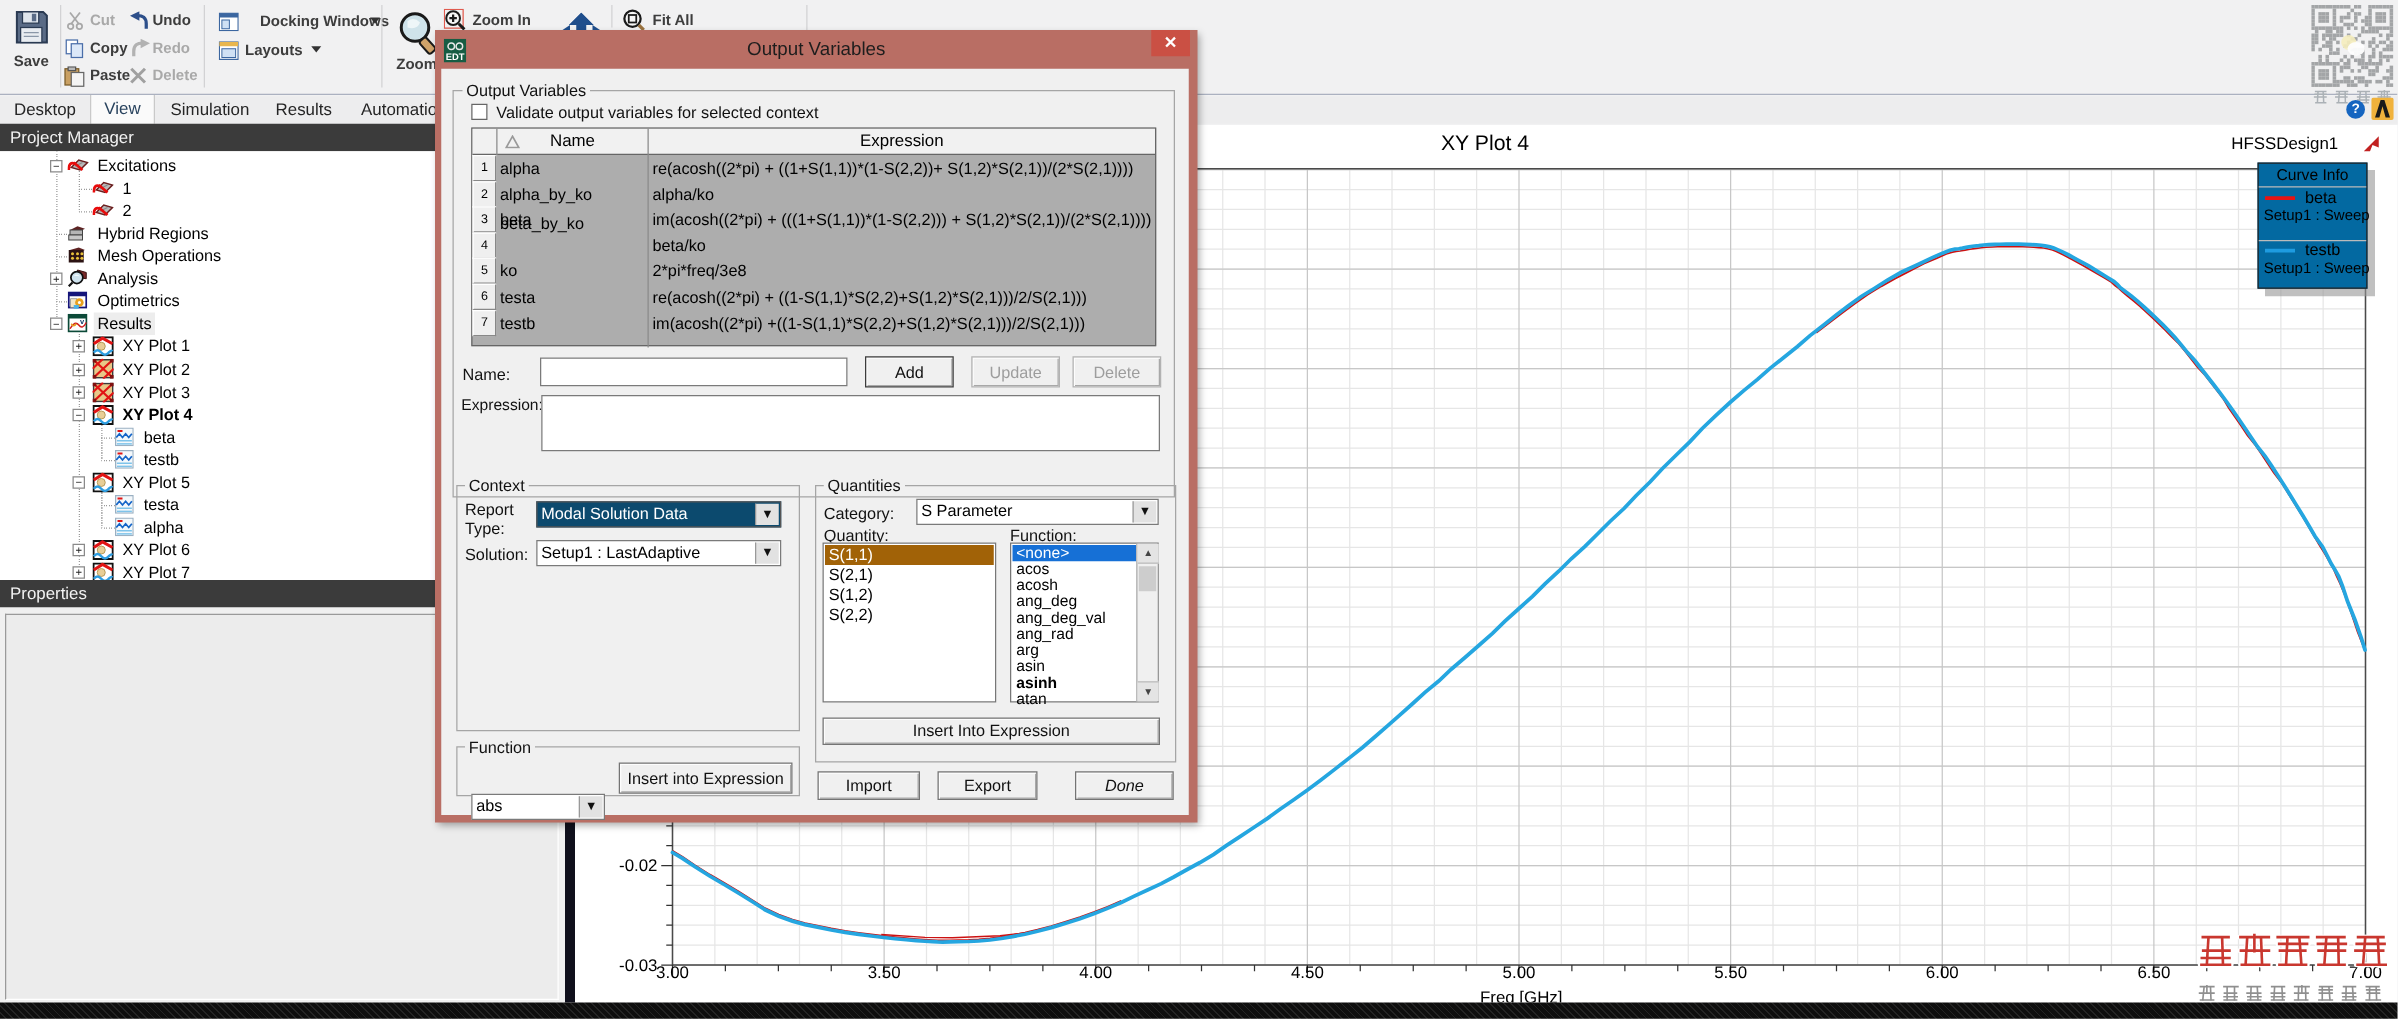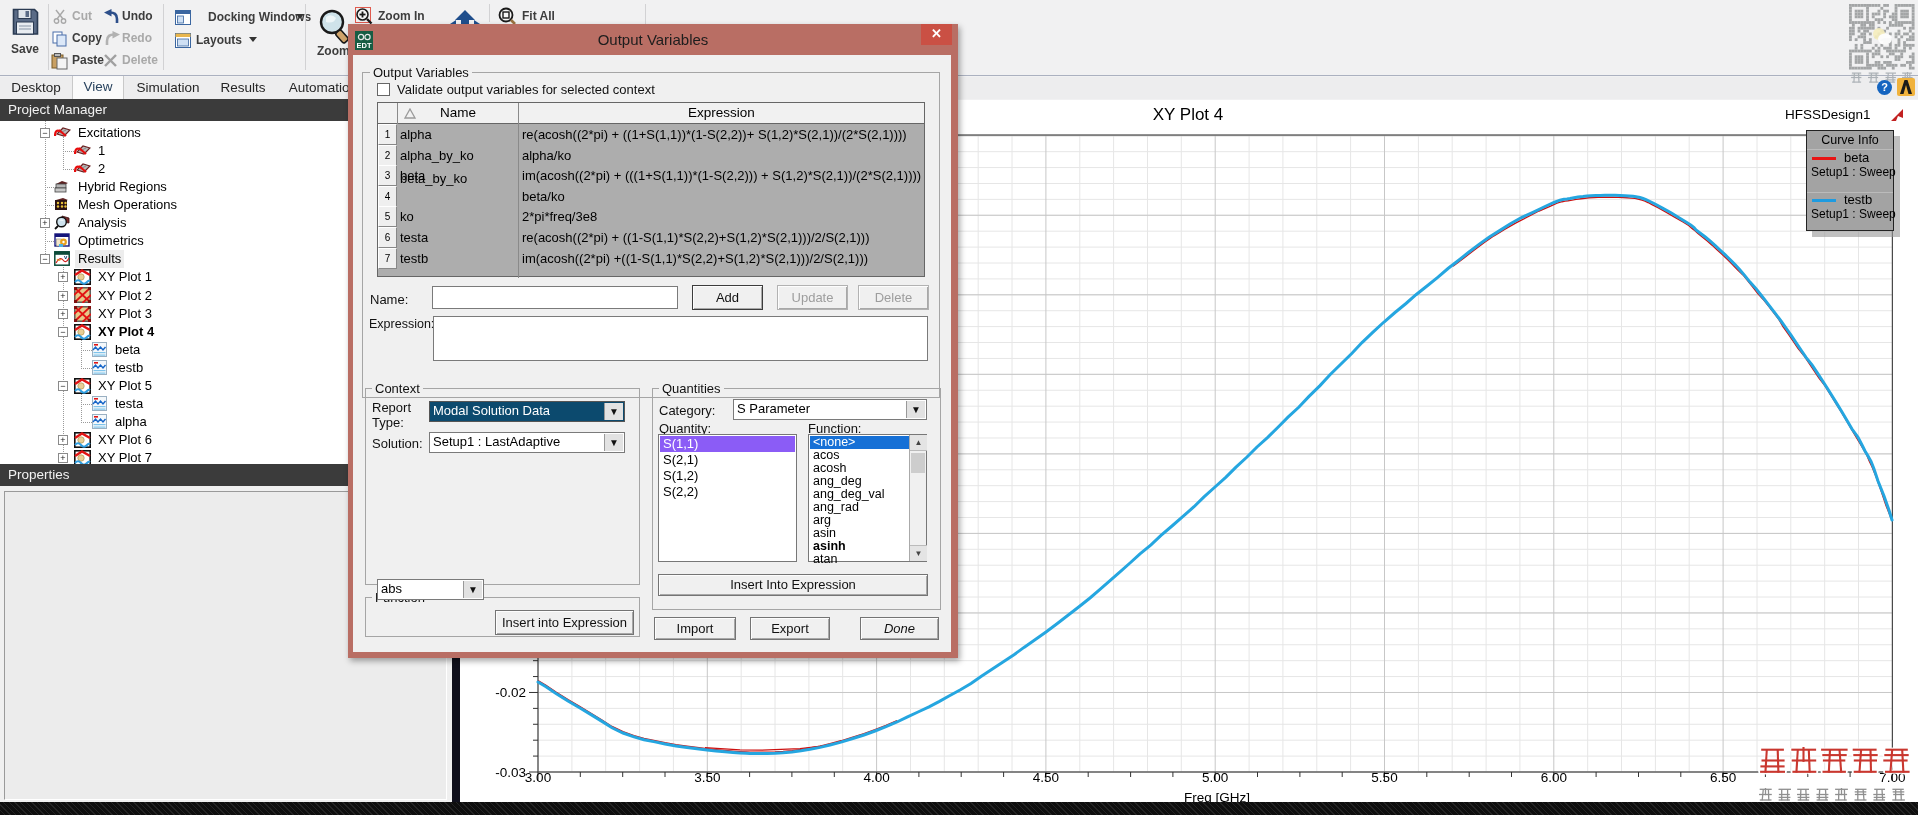--- a/index.html
+++ b/index.html
@@ -385,21 +385,21 @@
         <path d="M1453,266.2 L1464,257.9 L1474,250.2 L1484,242.8 L1494,235.8 L1505,229.1 L1516,222.9 L1528,216.7 L1539,211.0 L1550,206.3 L1557,203.2 L1562,201.7 L1565,201.1 L1568,200.8 L1572,200.1 L1576,199.4 L1581,198.7 L1585,198.2 L1589,197.8 L1594,197.6 L1598,197.4 L1603,197.3 L1607,197.3 L1613,197.3 L1618,197.4 L1623,197.6 L1627,197.8 L1631,198.1 L1635,198.4 L1638,199.0 L1642,200.0 L1645,201.1 L1648,202.5 L1652,204.6 L1658,207.7 L1666,212.2 L1675,217.3 L1683,222.0 L1689,225.7 L1692,228.4 L1695,230.7 L1698,233.4 L1702,236.8 L1707,240.8 L1712,245.1 L1717,249.7 L1722,254.3 L1727,259.1 L1732,264.0 L1737,269.2 L1743,274.9 L1748,281.0 L1753,287.3 L1758,293.8 L1764,300.2 L1769,306.5 L1774,313.0 L1779,319.6 L1783,326.5 L1788,333.6 L1793,340.9 L1798,348.3 L1804,355.7 L1809,363.1 L1814,370.6 L1819,378.1 L1825,385.9 L1830,393.8 L1835,401.8 L1840,409.9 L1845,418.1 L1850,426.7 L1855,435.2 L1860,443.3 L1864,450.2 L1867,455.5 L1869,460.4 L1872,466.8 L1876,476.4 L1881,490.4 L1886,505.4 L1891,517.9" fill="none" stroke="#cc1111" stroke-width="1.4"></path>
         <path d="M705,747.6 L740,749.9 L762,750.2 L800,748.6 L826,745.7" fill="none" stroke="#cc1111" stroke-width="1.2"></path>
         <path d="M538,682.0 L546,686.7 L556,693.4 L568,701.0 L580,708.0 L591,714.6 L602,721.4 L612,727.8 L623,733.0 L634,736.9 L644,739.7 L655,741.9 L665,744.0 L676,745.9 L687,747.5 L697,748.8 L707,750.0 L716,751.0 L725,751.8 L733,752.5 L740,753.0 L746,753.3 L750,753.5 L754,753.6 L760,753.5 L767,753.4 L775,753.2 L783,752.8 L792,752.0 L801,750.8 L810,749.3 L820,747.4 L830,745.0 L841,742.1 L852,738.8 L864,735.0 L875,731.0 L886,726.7 L897,722.0 L907,717.1 L918,712.0 L929,706.9 L939,701.6 L949,696.0 L960,690.0 L971,683.5 L981,676.5 L992,669.3 L1003,662.0 L1014,654.7 L1024,647.4 L1035,639.8 L1046,632.0 L1057,623.8 L1068,615.3 L1079,606.7 L1090,598.0 L1100,589.4 L1110,580.7 L1120,571.9 L1130,563.0 L1140,553.9 L1151,544.8 L1161,535.4 L1172,526.0 L1183,516.4 L1194,506.7 L1204,496.9 L1215,487.0 L1226,477.1 L1236,467.1 L1247,457.0 L1257,447.0 L1268,437.1 L1278,427.2 L1288,417.2 L1299,407.0 L1309,396.4 L1320,385.6 L1330,374.8 L1341,364.0 L1352,353.3 L1362,342.6 L1373,332.1 L1384,322.0 L1395,312.5 L1406,303.5 L1416,294.7 L1427,286.0 L1438,277.2 L1448,268.5 L1459,260.0 L1469,252.0 L1479,244.4 L1489,237.2 L1500,230.4 L1510,224.0 L1521,217.8 L1534,211.8 L1545,206.5 L1554,202.5 L1560,200.2 L1564,199.3 L1567,199.0 L1570,198.5 L1574,197.7 L1578,197.0 L1583,196.5 L1587,196.0 L1591,195.7 L1596,195.5 L1600,195.4 L1605,195.3 L1610,195.3 L1615,195.3 L1620,195.5 L1625,195.7 L1629,195.9 L1633,196.2 L1636,196.7 L1640,197.5 L1643,198.5 L1646,199.7 L1650,201.5 L1655,204.0 L1662,207.9 L1671,212.7 L1679,217.7 L1686,222.0 L1691,225.1 L1694,227.6 L1696,230.0 L1700,233.0 L1705,236.8 L1710,240.9 L1715,245.4 L1720,250.0 L1725,254.7 L1730,259.5 L1735,264.6 L1740,270.0 L1745,275.9 L1750,282.1 L1756,288.6 L1761,295.0 L1766,301.4 L1771,307.8 L1776,314.3 L1781,321.0 L1786,328.0 L1791,335.2 L1796,342.6 L1801,350.0 L1806,357.4 L1812,364.8 L1817,372.3 L1822,380.0 L1827,387.8 L1832,395.8 L1837,403.9 L1842,412.0 L1847,420.4 L1852,429.0 L1858,437.4 L1862,445.0 L1865,451.0 L1868,455.9 L1871,461.3 L1874,469.0 L1878,481.0 L1884,496.0 L1889,510.2 L1892,520.0" fill="none" stroke="#25a6e0" stroke-width="3" stroke-linecap="round"></path>
       </g>
     </svg>
 <div class="abs" style="left:628px;top:5px;width:200px;text-align:center;font-size:17px;color:#000;">XY Plot 4</div>
 <div class="abs" style="left:1325px;top:7px;font-size:13.5px;color:#000;">HFSSDesign1</div>
 <svg class="abs" style="left:1430px;top:8px;" width="14" height="14" viewBox="0 0 14 14">
       <polygon points="1,13 13,1 13,10 8,8 6,13" fill="#c22121"></polygon>
     </svg>
-<div class="abs" style="left:1346px;top:30px;width:88px;height:101px;background:#a3a3a3;border:1.5px solid #222;box-shadow:6px 6px 0 rgba(150,150,150,0.6);">
+<div class="abs" style="left:1346px;top:30px;width:88px;height:101px;background:#0369a1;border:1.5px solid #222;box-shadow:6px 6px 0 rgba(150,150,150,0.6);">
 <div class="abs" style="left:0;top:2px;width:100%;text-align:center;font-size:12.5px;color:#000;">Curve Info</div>
 <div class="abs" style="left:0;top:18px;width:100%;height:1px;background:#bbb;"></div>
 <div class="abs" style="left:5px;top:26px;width:24px;height:2.5px;background:#e81414;"></div>
 <div class="abs" style="left:37px;top:19px;font-size:13px;color:#000;">beta</div>
 <div class="abs" style="left:4px;top:34px;font-size:12px;color:#000;white-space:nowrap;">Setup1 : Sweep</div>
 <div class="abs" style="left:0;top:61px;width:100%;height:1px;background:#bbb;"></div>
 <div class="abs" style="left:5px;top:68px;width:24px;height:2.5px;background:#1e9be0;"></div>
 <div class="abs" style="left:37px;top:61px;font-size:13px;color:#000;">testb</div>
 <div class="abs" style="left:4px;top:76px;font-size:12px;color:#000;white-space:nowrap;">Setup1 : Sweep</div>
 </div>
@@ -461,31 +461,31 @@
 <div class="grp" style="left:12px;top:333px;width:275px;height:197px;"></div>
 <div class="grplbl" style="left:19px;top:326px;">Context</div>
 <div class="lbl" style="left:19px;top:345px;">Report</div>
 <div class="lbl" style="left:19px;top:360px;">Type:</div>
 <div class="combo" style="left:76px;top:346px;width:196px;height:21px;background:#0c4a6e;color:#fff;border-color:#555;">Modal Solution Data<div class="cbtn">▼</div></div>
 <div class="lbl" style="left:19px;top:381px;">Solution:</div>
 <div class="combo" style="left:76px;top:377px;width:196px;height:21px;">Setup1 : LastAdaptive<div class="cbtn">▼</div></div>
 
 <div class="grp" style="left:12px;top:542px;width:275px;height:40px;"></div>
 <div class="grplbl" style="left:19px;top:535px;">Function</div>
-<div class="combo" style="left:24px;top:524px;width:107px;height:21px;">abs<div class="cbtn">▼</div></div>
+<div class="combo" style="left:24px;top:580px;width:107px;height:21px;">abs<div class="cbtn">▼</div></div>
 <div class="btn" style="left:142px;top:555px;width:139px;height:25px;line-height:23px;">Insert into Expression</div>
 
 <div class="grp" style="left:299px;top:333px;width:289px;height:222px;"></div>
 <div class="grplbl" style="left:306px;top:326px;">Quantities</div>
 <div class="lbl" style="left:306px;top:348px;">Category:</div>
 <div class="combo" style="left:380px;top:344px;width:194px;height:21px;">S Parameter<div class="cbtn">▼</div></div>
 <div class="lbl" style="left:306px;top:366px;">Quantity:</div>
 <div class="lbl" style="left:455px;top:366px;">Function:</div>
 <div class="abs" style="left:305px;top:379px;width:139px;height:128px;background:#fff;border:1px solid #777;">
-<div class="abs" style="left:1px;top:1px;width:135px;height:16px;font-size:13px;line-height:16px;padding-left:3px;background:#8b5cf6;color:#fff;">S(1,1)</div>
+<div class="abs" style="left:1px;top:1px;width:135px;height:16px;font-size:13px;line-height:16px;padding-left:3px;background:#a16207;color:#fff;">S(1,1)</div>
 <div class="abs" style="left:1px;top:17px;width:135px;height:16px;font-size:13px;line-height:16px;padding-left:3px;color:#000;">S(2,1)</div>
 <div class="abs" style="left:1px;top:33px;width:135px;height:16px;font-size:13px;line-height:16px;padding-left:3px;color:#000;">S(1,2)</div>
 <div class="abs" style="left:1px;top:49px;width:135px;height:16px;font-size:13px;line-height:16px;padding-left:3px;color:#000;">S(2,2)</div>
 </div>
 <div class="abs" style="left:455px;top:379px;width:119px;height:128px;background:#fff;border:1px solid #777;">
 <div class="abs" style="left:1px;top:1px;width:99px;height:13px;font-size:12.5px;line-height:13px;padding-left:3px;overflow:hidden;background:#1670d6;color:#fff;">&lt;none&gt;</div>
 <div class="abs" style="left:1px;top:14px;width:99px;height:13px;font-size:12.5px;line-height:13px;padding-left:3px;overflow:hidden;color:#000;">acos</div>
 <div class="abs" style="left:1px;top:27px;width:99px;height:13px;font-size:12.5px;line-height:13px;padding-left:3px;overflow:hidden;color:#000;">acosh</div>
 <div class="abs" style="left:1px;top:40px;width:99px;height:13px;font-size:12.5px;line-height:13px;padding-left:3px;overflow:hidden;color:#000;">ang_deg</div>
 <div class="abs" style="left:1px;top:53px;width:99px;height:13px;font-size:12.5px;line-height:13px;padding-left:3px;overflow:hidden;color:#000;">ang_deg_val</div>

